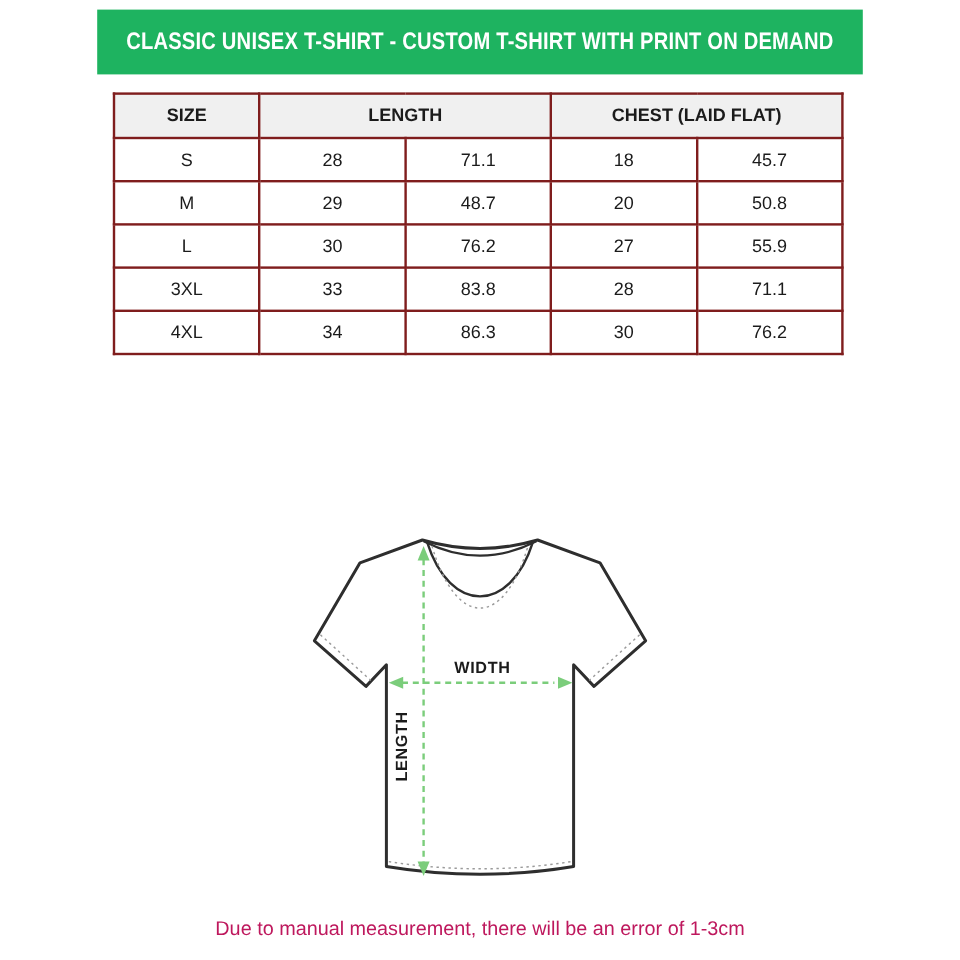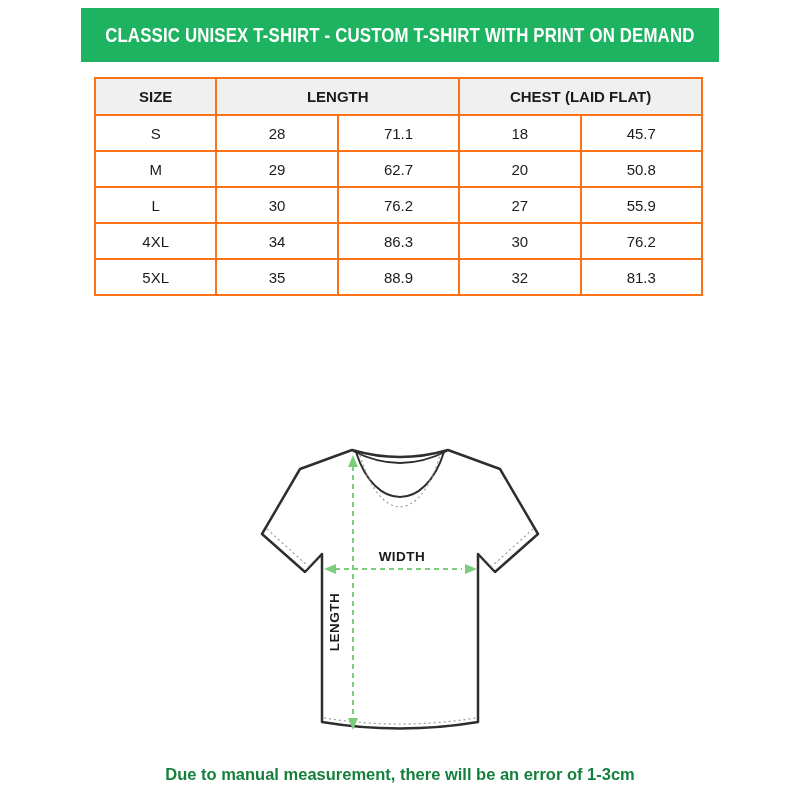--- a/index.html
+++ b/index.html
@@ -12,33 +12,33 @@
             background:#1eb360; display:flex; align-items:center; justify-content:center; }
   .banner-title { color:#ffffff; font-weight:bold; font-size:20px; white-space:nowrap;
                   display:inline-block; transform:scaleX(0.84); transform-origin:center;
                   letter-spacing:0.2px; }
 
   
   table.size-chart { position:absolute; left:94px; top:77px; width:609px;
                      border-collapse:collapse; table-layout:fixed;
                      border:2px solid #3b3b3b; }
   table.size-chart th, table.size-chart td {
-      border:2px solid #f97316; text-align:center; vertical-align:middle;
+      border:2px solid #7f1d1d; text-align:center; vertical-align:middle;
       font-size:15px; color:#1b1b1b; }
   table.size-chart th { height:37px; background:#f0f0f0; font-weight:bold; }
   table.size-chart td { height:36px; font-weight:normal; background:#ffffff; }
   td.gray { background:#f0f0f0; }
   td.size-col { font-weight:bold; background:#f0f0f0; }
 
   
   .diagram { position:absolute; left:250px; top:442px; width:300px; height:310px; }
 
   
   .footnote { position:absolute; left:0; top:765px; width:800px; text-align:center;
-              color:#15803d; font-weight:bold; font-size:16.5px; }
+              color:#be185d; font-weight:normal; font-size:16.5px; }
 </style>
 </head>
 <body>
 
 <div class="page">
 
   <div class="banner">
     <span class="banner-title">CLASSIC UNISEX T-SHIRT - CUSTOM T-SHIRT WITH PRINT ON DEMAND</span>
   </div>
 
@@ -61,44 +61,44 @@
       <tr>
         <td class="size-col">S</td>
         <td>28</td>
         <td class="gray">71.1</td>
         <td>18</td>
         <td class="gray">45.7</td>
       </tr>
       <tr>
         <td class="size-col">M</td>
         <td>29</td>
-        <td class="gray">62.7</td>
+        <td class="gray">48.7</td>
         <td>20</td>
         <td class="gray">50.8</td>
       </tr>
       <tr>
         <td class="size-col">L</td>
         <td>30</td>
         <td class="gray">76.2</td>
         <td>27</td>
         <td class="gray">55.9</td>
       </tr>
       <tr>
+        <td class="size-col">3XL</td>
+        <td>33</td>
+        <td class="gray">83.8</td>
+        <td>28</td>
+        <td class="gray">71.1</td>
+      </tr>
+      <tr>
         <td class="size-col">4XL</td>
         <td>34</td>
         <td class="gray">86.3</td>
         <td>30</td>
         <td class="gray">76.2</td>
-      </tr>
-      <tr>
-        <td class="size-col">5XL</td>
-        <td>35</td>
-        <td class="gray">88.9</td>
-        <td>32</td>
-        <td class="gray">81.3</td>
       </tr>
     </tbody>
   </table>
 
   <svg class="diagram" viewBox="0 0 300 310" xmlns="http://www.w3.org/2000/svg">
 
     <path d="M102,8 L50,27 L12,92 L55,130 L72,112 L72,280 Q150,293 228,280 L228,112 L245,130 L288,92 L250,27 L198,8 Q150,22 102,8 Z" fill="#ffffff" stroke="#2e2e2e" stroke-width="2.5" stroke-linejoin="round"></path>
 
     <path d="M103,9 Q150,33 197,9" fill="none" stroke="#2e2e2e" stroke-width="1.8"></path>
 

